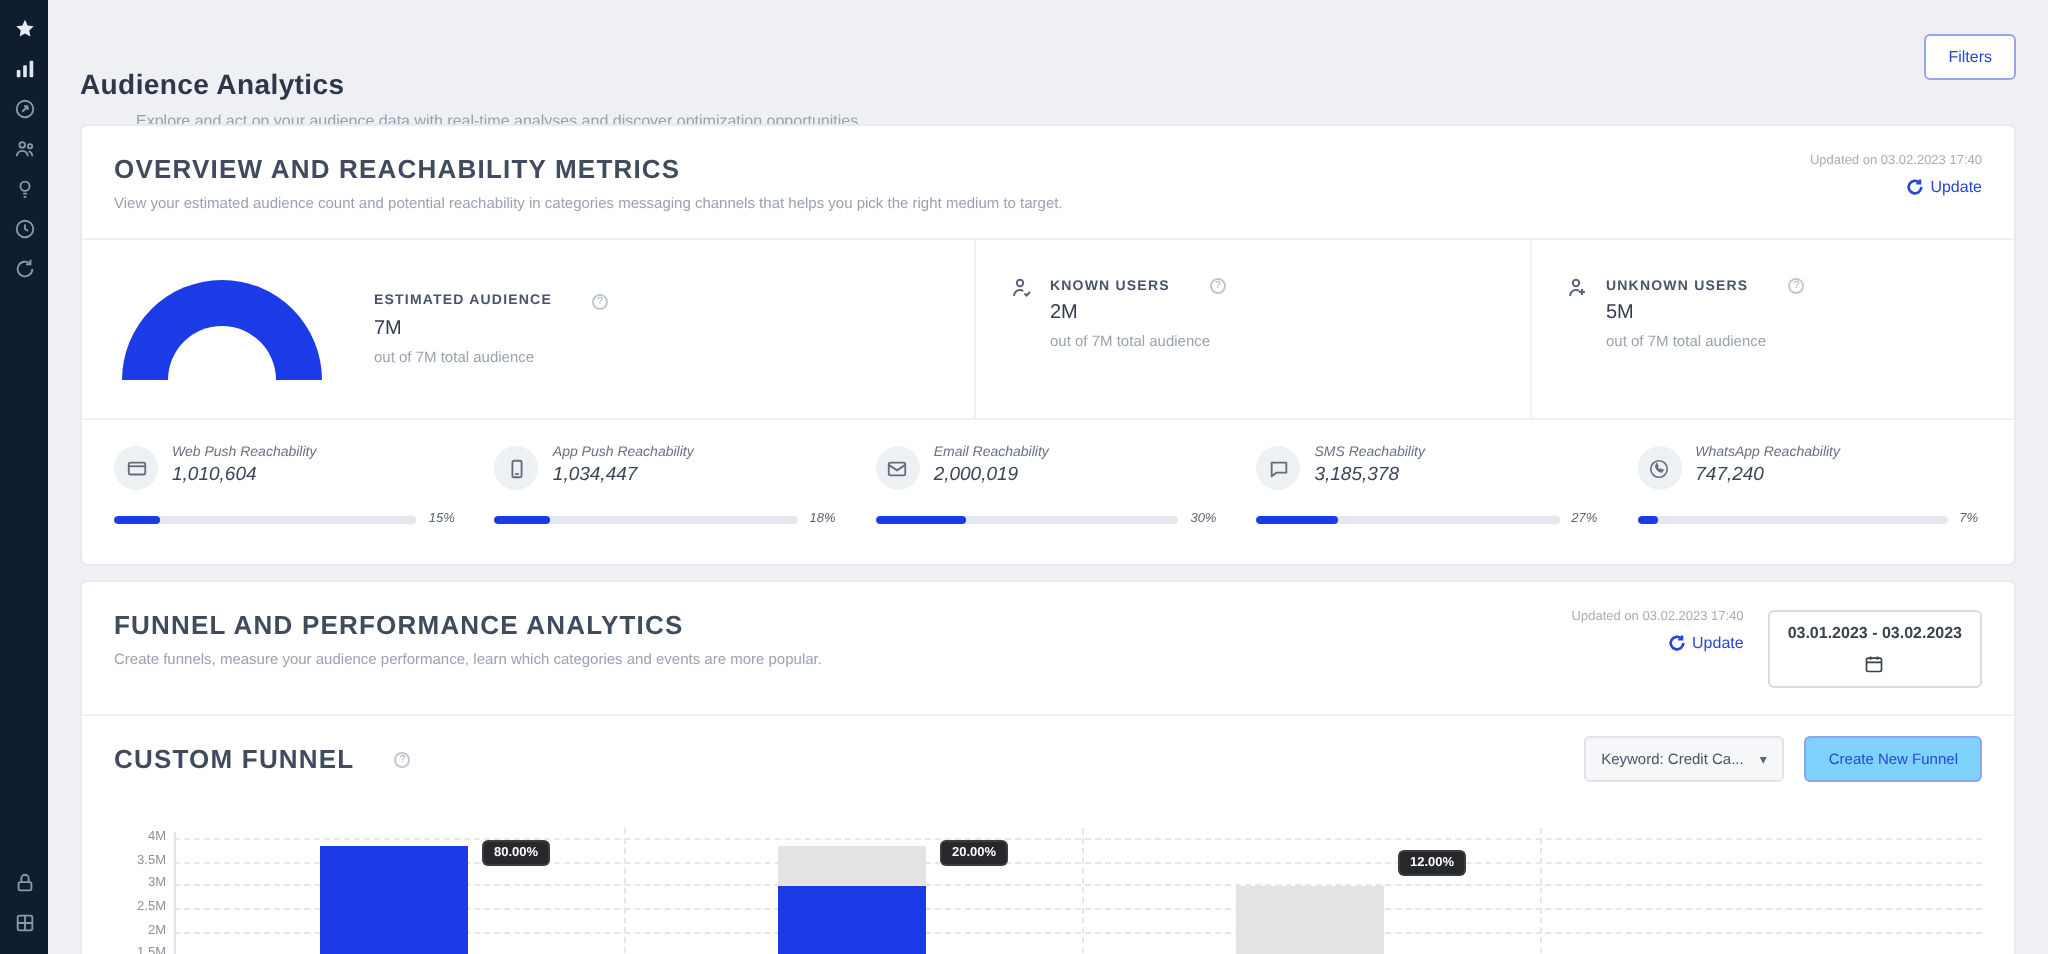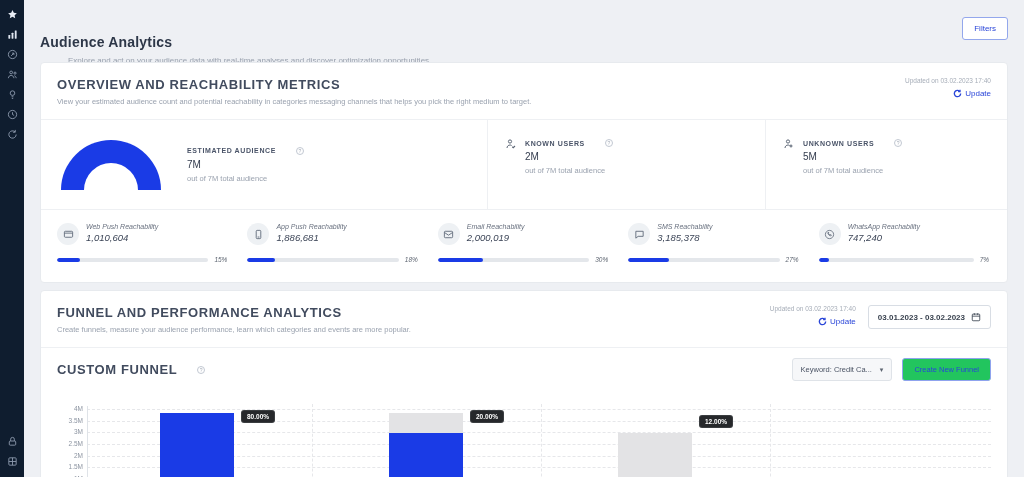--- a/index.html
+++ b/index.html
@@ -63,27 +63,27 @@
   .reach-label { font-size:7px; color:#68707f; }
   .reach-value { margin-top:2px; font-size:9.5px; color:#3b4456; }
   .reach-bar-row { display:flex; align-items:center; gap:6px; margin-top:11px; }
   .track { flex:1; height:4px; background:#e4e7eb; border-radius:2px; overflow:hidden; }
   .reach-fill { height:4px; background:#1a3be6; border-radius:2px; width:0; }
   .pct { font-size:6.5px; color:#5c6470; }
 
   
   .head-right-row { display:flex; align-items:flex-start; gap:12px; }
   .date-box { display:flex; align-items:center; gap:6px; border:1px solid #d8dde4; border-radius:3px;
-              background:#fff; padding:6px 9px; font-size:8px; font-weight:bold; color:#39424f; cursor:pointer; }
+              background:#fff; padding:6px 9px; font-size:8px; font-weight:bold; color:#39424f; cursor:pointer;flex-direction:column; }
   .funnel-toolbar { display:flex; justify-content:space-between; align-items:center; padding:10px 16px; }
   .toolbar-right { display:flex; gap:10px;padding-left:34px; }
   .kw-select { display:flex; align-items:center; gap:8px; background:#f6f7f9; border:1px solid #dfe3e8;
                border-radius:3px; padding:6px 8px; font-size:7.5px; color:#4a5364; cursor:pointer; }
   .caret::after { content:"▾"; font-size:7px; color:#5c6470; }
-  .create-btn { background:#22c55e; border:1px solid #8fa3ee; color:#2945d8; font-size:7.5px;
+  .create-btn { background:#7dd3fc; border:1px solid #8fa3ee; color:#2945d8; font-size:7.5px;
                 border-radius:3px; padding:6px 11px; cursor:pointer; font-family:"Liberation Sans",sans-serif; }
 
   
   .chart { position:relative; margin:5px 16px 0; height:150px; }
   .gridline { position:absolute; left:30px; right:0; border-top:1px dashed #e6e7ea; }
   .vline { position:absolute; top:8px; bottom:0; border-left:1px dashed #e6e7ea; }
   .axis-left { position:absolute; left:30px; top:10px; bottom:0; border-left:1px solid #dfe3e8; }
   .tick-label { position:absolute; width:26px; text-align:right; font-size:6.5px; color:#8c94a1; }
   .fbar { position:absolute; }
   .fbar.gray { background:#e3e3e5; }
@@ -255,21 +255,21 @@
       <div class="reach-col">
         <div class="reach-top">
           <span class="chan-ico">
               <svg width="11" height="11" viewBox="0 0 24 24" fill="none" stroke="#626c7c" stroke-width="2">
                 <rect x="7" y="3" width="10" height="18" rx="2"></rect>
                 <path d="M10 17.5h4"></path>
               </svg>
             </span>
           <div>
             <div class="reach-label">App Push Reachability</div>
-            <div class="reach-value">1,886,681</div>
+            <div class="reach-value">1,034,447</div>
           </div>
         </div>
         <div class="reach-bar-row">
           <div class="track">
               <div class="reach-fill" style="width: 18%;"></div>
             </div>
           <span class="pct">18%</span>
         </div>
       </div>
       <div class="reach-col">

